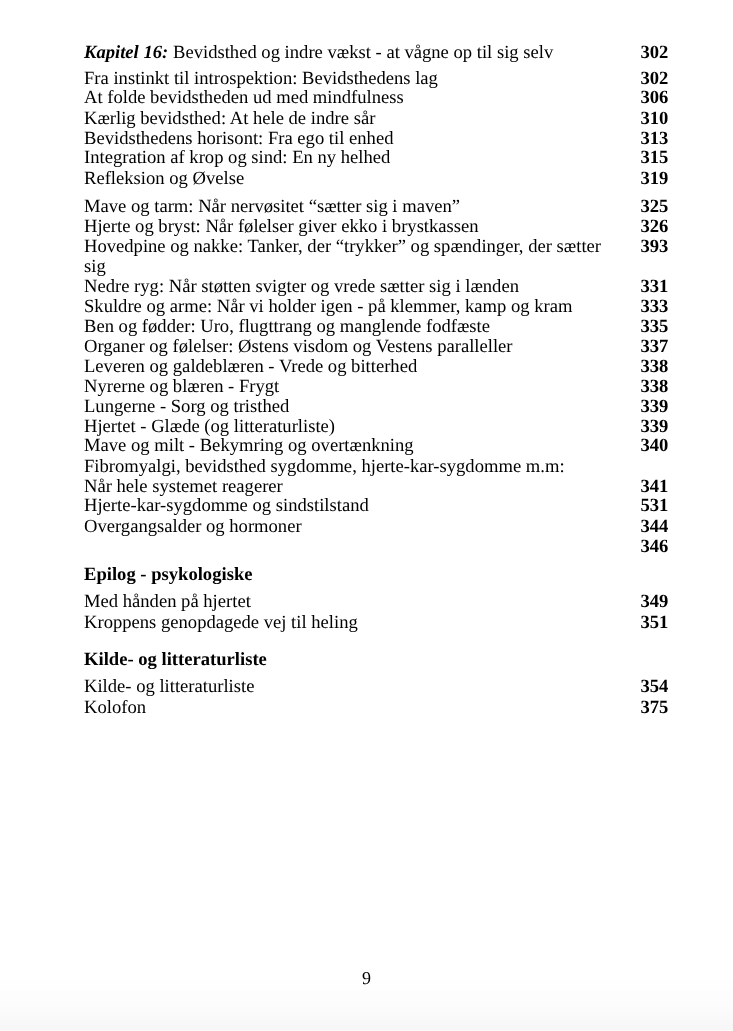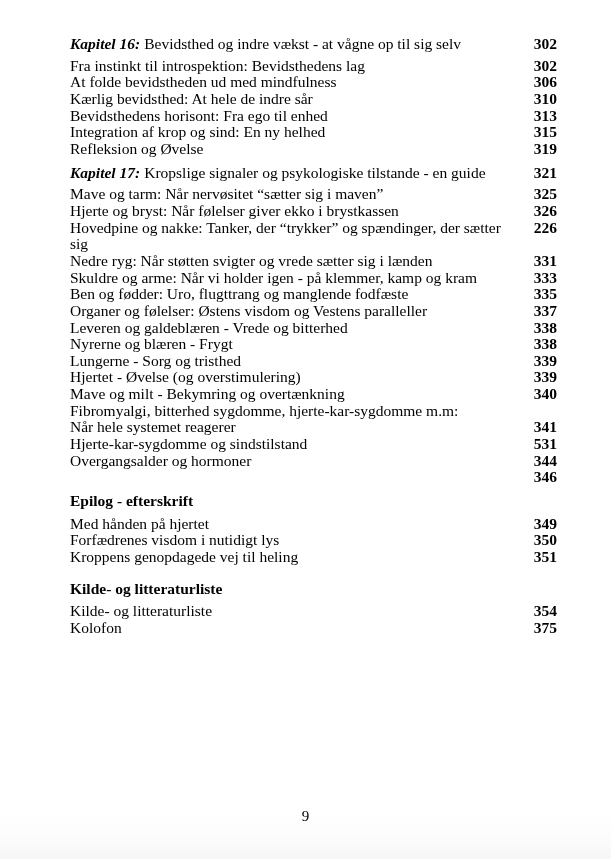--- a/index.html
+++ b/index.html
@@ -101,40 +101,34 @@
           <span class="fill"></span>
           <span class="pg">315</span>
         </div>
         <div class="row entry">
           <span class="txt">Refleksion og Øvelse</span>
           <span class="fill"></span>
           <span class="pg">319</span>
         </div>
       </section>
       <section class="toc-section">
-        <div class="row chapter">
-          <span class="chap-label">Kapitel 17:</span>
-          <span class="txt">Kropslige signaler og psykologiske tilstande - en guide</span>
-          <span class="fill"></span>
-          <span class="pg">321</span>
-        </div>
         <div class="row entry">
           <span class="txt">Mave og tarm: Når nervøsitet “sætter sig i maven”</span>
           <span class="fill"></span>
           <span class="pg">325</span>
         </div>
         <div class="row entry">
           <span class="txt">Hjerte og bryst: Når følelser giver ekko i brystkassen</span>
           <span class="fill"></span>
           <span class="pg">326</span>
         </div>
         <div class="row entry">
           <span class="txt">Hovedpine og nakke: Tanker, der “trykker” og spændinger, der sætter sig</span>
           <span class="fill"></span>
-          <span class="pg">226</span>
+          <span class="pg">393</span>
         </div>
         <div class="row entry">
           <span class="txt">Nedre ryg: Når støtten svigter og vrede sætter sig i lænden</span>
           <span class="fill"></span>
           <span class="pg">331</span>
         </div>
         <div class="row entry">
           <span class="txt">Skuldre og arme: Når vi holder igen - på klemmer, kamp og kram</span>
           <span class="fill"></span>
           <span class="pg">333</span>
@@ -158,31 +152,31 @@
           <span class="txt">Nyrerne og blæren - Frygt</span>
           <span class="fill"></span>
           <span class="pg">338</span>
         </div>
         <div class="row entry">
           <span class="txt">Lungerne - Sorg og tristhed</span>
           <span class="fill"></span>
           <span class="pg">339</span>
         </div>
         <div class="row entry">
-          <span class="txt">Hjertet - Øvelse (og overstimulering)</span>
+          <span class="txt">Hjertet - Glæde (og litteraturliste)</span>
           <span class="fill"></span>
           <span class="pg">339</span>
         </div>
         <div class="row entry">
           <span class="txt">Mave og milt - Bekymring og overtænkning</span>
           <span class="fill"></span>
           <span class="pg">340</span>
         </div>
         <div class="row entry">
-          <span class="txt">Fibromyalgi, bitterhed sygdomme, hjerte-kar-sygdomme m.m:</span>
+          <span class="txt">Fibromyalgi, bevidsthed sygdomme, hjerte-kar-sygdomme m.m:</span>
           <span class="fill"></span>
         </div>
         <div class="row entry">
           <span class="txt">Når hele systemet reagerer</span>
           <span class="fill"></span>
           <span class="pg">341</span>
         </div>
         <div class="row entry">
           <span class="txt">Hjerte-kar-sygdomme og sindstilstand</span>
           <span class="fill"></span>
@@ -193,31 +187,26 @@
           <span class="fill"></span>
           <span class="pg">344</span>
         </div>
         <div class="row entry">
           <span class="fill"></span>
           <span class="pg">346</span>
         </div>
       </section>
       <section class="toc-section">
         <div class="row heading">
-          <span class="txt">Epilog - efterskrift</span>
+          <span class="txt">Epilog - psykologiske</span>
         </div>
         <div class="row entry">
           <span class="txt">Med hånden på hjertet</span>
           <span class="fill"></span>
           <span class="pg">349</span>
-        </div>
-        <div class="row entry">
-          <span class="txt">Forfædrenes visdom i nutidigt lys</span>
-          <span class="fill"></span>
-          <span class="pg">350</span>
         </div>
         <div class="row entry">
           <span class="txt">Kroppens genopdagede vej til heling</span>
           <span class="fill"></span>
           <span class="pg">351</span>
         </div>
       </section>
       <section class="toc-section">
         <div class="row heading">
           <span class="txt">Kilde- og litteraturliste</span>

